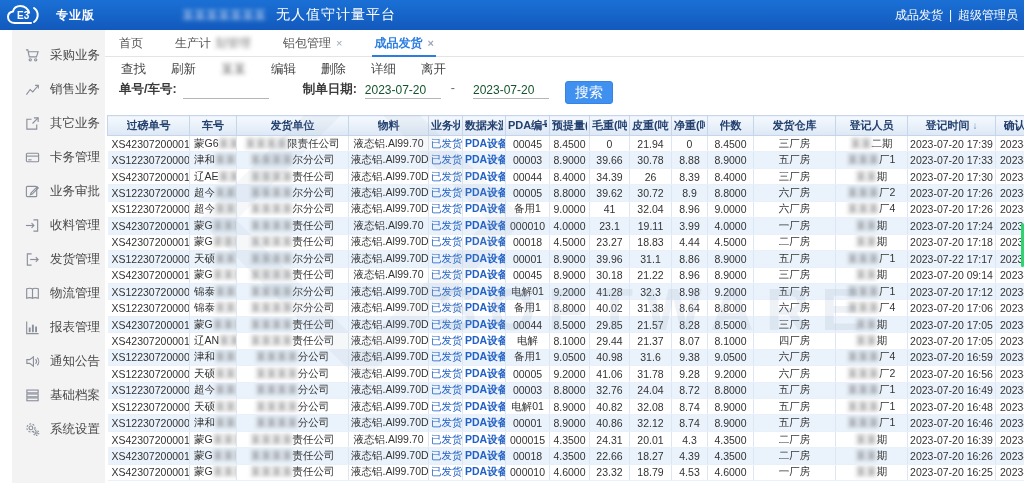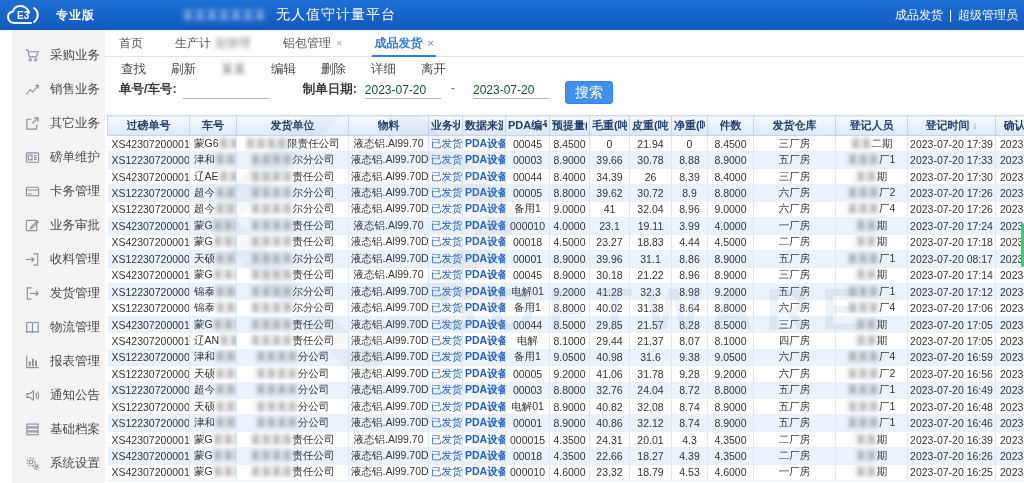--- a/index.html
+++ b/index.html
@@ -123,30 +123,20 @@
         </li>
         <li>
           <span class="icn">
             <svg width="15" height="15" viewBox="0 0 16 16" fill="none" stroke="#8a8f99" stroke-width="1.2">
               <path d="M7 3.5H2v10.5h10.5V9"></path>
               <path d="M9.5 2h4.5v4.5"></path>
               <path d="M14 2 8 8"></path>
             </svg>
           </span>
           <span>其它业务</span>
-        </li>
-        <li>
-          <span class="icn">
-            <svg width="15" height="15" viewBox="0 0 16 16" fill="none" stroke="#8a8f99" stroke-width="1.2">
-              <rect x="1.5" y="3" width="13" height="10" rx="1"></rect>
-              <rect x="3.5" y="5.5" width="4" height="5"></rect>
-              <path d="M9.5 6h3M9.5 8h3M9.5 10h3"></path>
-            </svg>
-          </span>
-          <span>磅单维护</span>
         </li>
         <li>
           <span class="icn">
             <svg width="15" height="15" viewBox="0 0 16 16" fill="none" stroke="#8a8f99" stroke-width="1.2">
               <rect x="1.5" y="3.5" width="13" height="9" rx="1"></rect>
               <path d="M1.5 6.5h13"></path>
               <path d="M3.5 10.5h3.5"></path>
             </svg>
           </span>
           <span>卡务管理</span>
@@ -447,39 +437,39 @@
               <td class="st">已发货</td>
               <td class="src">PDA设备</td>
               <td class="">00001</td>
               <td class="">8.9000</td>
               <td class="">39.96</td>
               <td class="">31.1</td>
               <td class="">8.86</td>
               <td class="">8.9000</td>
               <td class="">五厂房</td>
               <td class=""><span class="blur">某某某</span>厂1</td>
-              <td class="">2023-07-20 08:17</td>
+              <td class="">2023-07-22 17:17</td>
               <td class="l">2023-07</td>
             </tr>
             <tr>
               <td class="l">XS4230720000109</td>
               <td class="l">蒙G<span class="blur">某某某</span></td>
               <td class=""><span class="blur">某某某某</span>责任公司</td>
               <td class="">液态铝.Al99.70</td>
               <td class="st">已发货</td>
               <td class="src">PDA设备</td>
               <td class="">00045</td>
               <td class="">8.9000</td>
               <td class="">30.18</td>
               <td class="">21.22</td>
               <td class="">8.96</td>
               <td class="">8.9000</td>
               <td class="">三厂房</td>
               <td class=""><span class="blur">某某</span>期</td>
-              <td class="">2023-07-20 17:14</td>
+              <td class="">2023-07-20 09:14</td>
               <td class="l">2023-07</td>
             </tr>
             <tr>
               <td class="l">XS12230720000086</td>
               <td class="l">锦泰<span class="blur">某某某</span></td>
               <td class=""><span class="blur">某某某某</span>尔分公司</td>
               <td class="">液态铝.Al99.70DT</td>
               <td class="st">已发货</td>
               <td class="src">PDA设备</td>
               <td class="">电解01</td>

